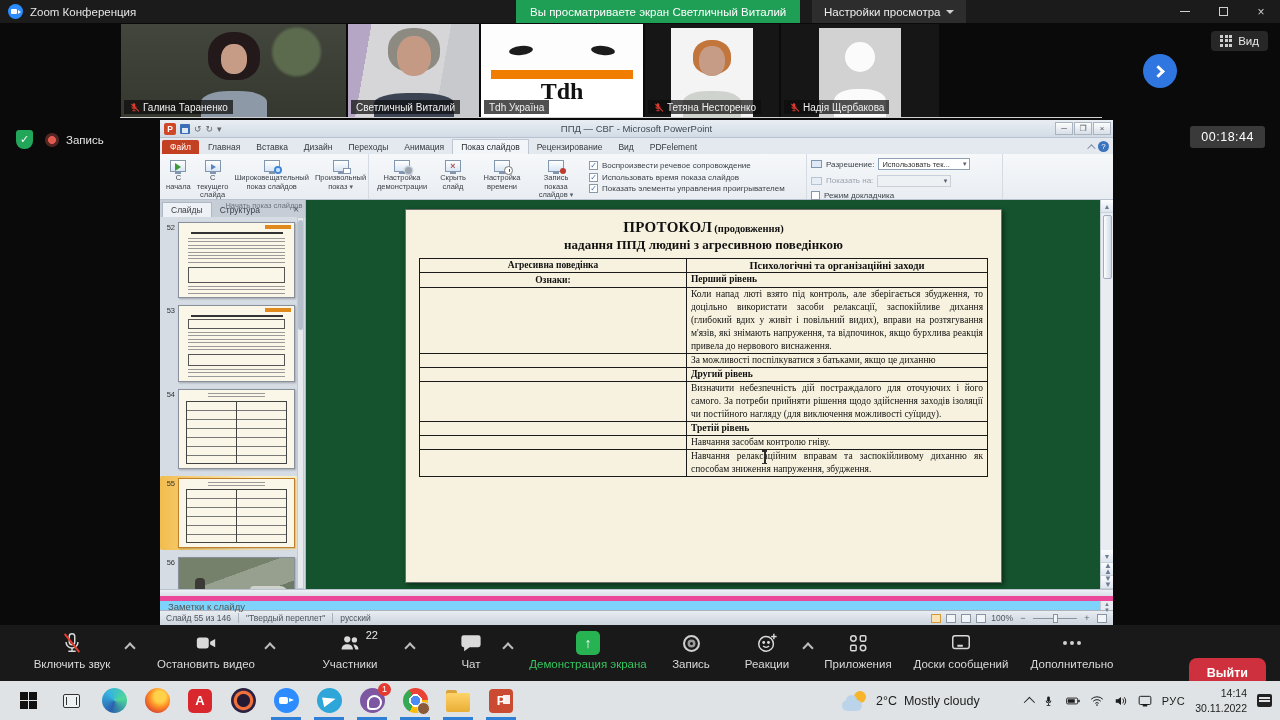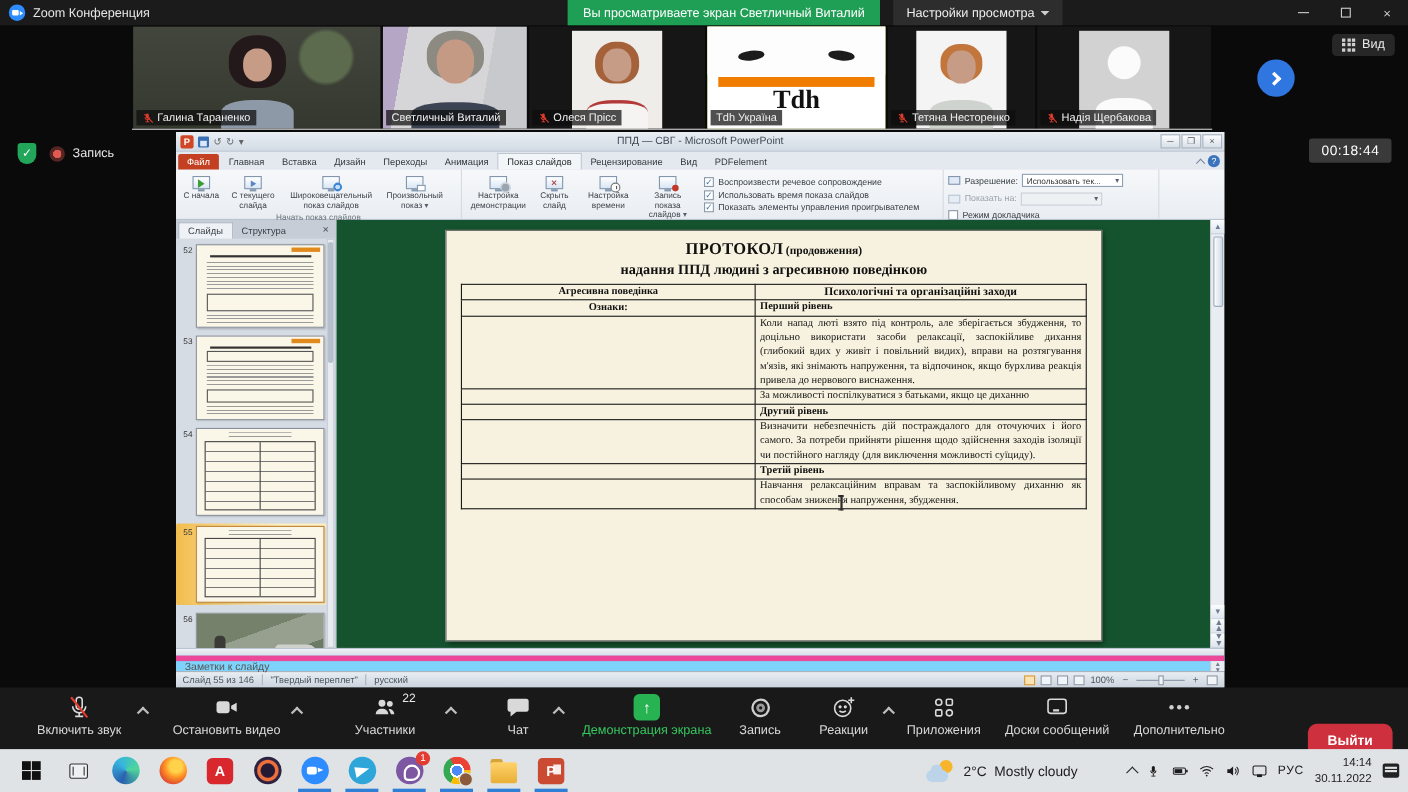--- a/index.html
+++ b/index.html
@@ -297,39 +297,20 @@
     <div class="tile" style="width:131px">
       <div class="cam cam-svet">
           <div class="p-hair"></div>
           <div class="p-face"></div>
           <div class="p-body"></div>
         </div>
       <div class="nametag">
           <span>Светличный Виталий</span>
         </div>
     </div>
-    <div class="tile" style="width:160px">
-      <div class="cam cam-olesya">
-          <div class="photo">
-            <div class="p-hair"></div>
-            <div class="p-face"></div>
-            <div class="p-body"></div>
-          </div>
-        </div>
-      <div class="nametag">
-          <svg class="micoff" viewBox="0 0 24 24" fill="#e23b2e">
-            <rect x="9" y="3" width="6" height="11" rx="3"></rect>
-            <path d="M6 11a6 6 0 0 0 12 0h-2a4 4 0 0 1-8 0z"></path>
-            <rect x="11" y="17" width="2" height="4"></rect>
-            <rect x="8" y="20" width="8" height="2"></rect>
-            <rect x="2" y="10" width="26" height="2.4" transform="rotate(45 12 12)"></rect>
-          </svg>
-          <span>Олеся Прісс</span>
-        </div>
-    </div>
     <div class="tile active" style="width:162px">
       <div class="cam cam-tdh">
         <div class="tdh-eyes">
             <span class="eye l"></span>
             <span class="eye r"></span>
           </div>
         <div class="tdh-bar"></div>
         <div class="tdh-word">Tdh</div>
       </div>
       <div class="nametag">
@@ -431,21 +412,21 @@
 
         <span class="ptab">PDFelement</span>
 
       <div class="tab-right">
         <span class="chev-up-s"></span>
         <span class="help-ic">?</span>
       </div>
     </div>
 
     <div class="ribbon">
-      <div class="rgroup" style="width:260px">
+      <div class="rgroup" style="width:209px">
         <div class="rgroup-body">
           <div class="rbtn" style="width:38px">
               <span class="rmon">
                 <i class="ov ov-play"></i>
               </span>
               <span>С начала</span>
             </div>
           <div class="rbtn" style="width:52px">
               <span class="rmon">
                 <i class="ov ov-play2"></i>
@@ -635,20 +616,24 @@
                 <tr class="srow">
                   <td class="cl"></td>
                   <td class="cr">Визначити небезпечність дій постраждалого для оточуючих і його самого. За потреби прийняти рішення щодо здійснення заходів ізоляції чи постійного нагляду (для виключення можливості суїциду).</td>
                 </tr>
 
                 <tr class="srow level">
                   <td class="cl"></td>
                   <td class="cr">Третій рівень</td>
                 </tr>
 
+                <tr class="srow">
+                  <td class="cl"></td>
+                  <td class="cr">Навчання засобам контролю гніву.</td>
+                </tr>
 
                 <tr class="srow">
                   <td class="cl"></td>
                   <td class="cr">Навчання релаксаційним вправам та заспокійливому диханню як способам зниження напруження, збудження.</td>
                 </tr>
 
 
             </tbody>
           </table>
         </div>

